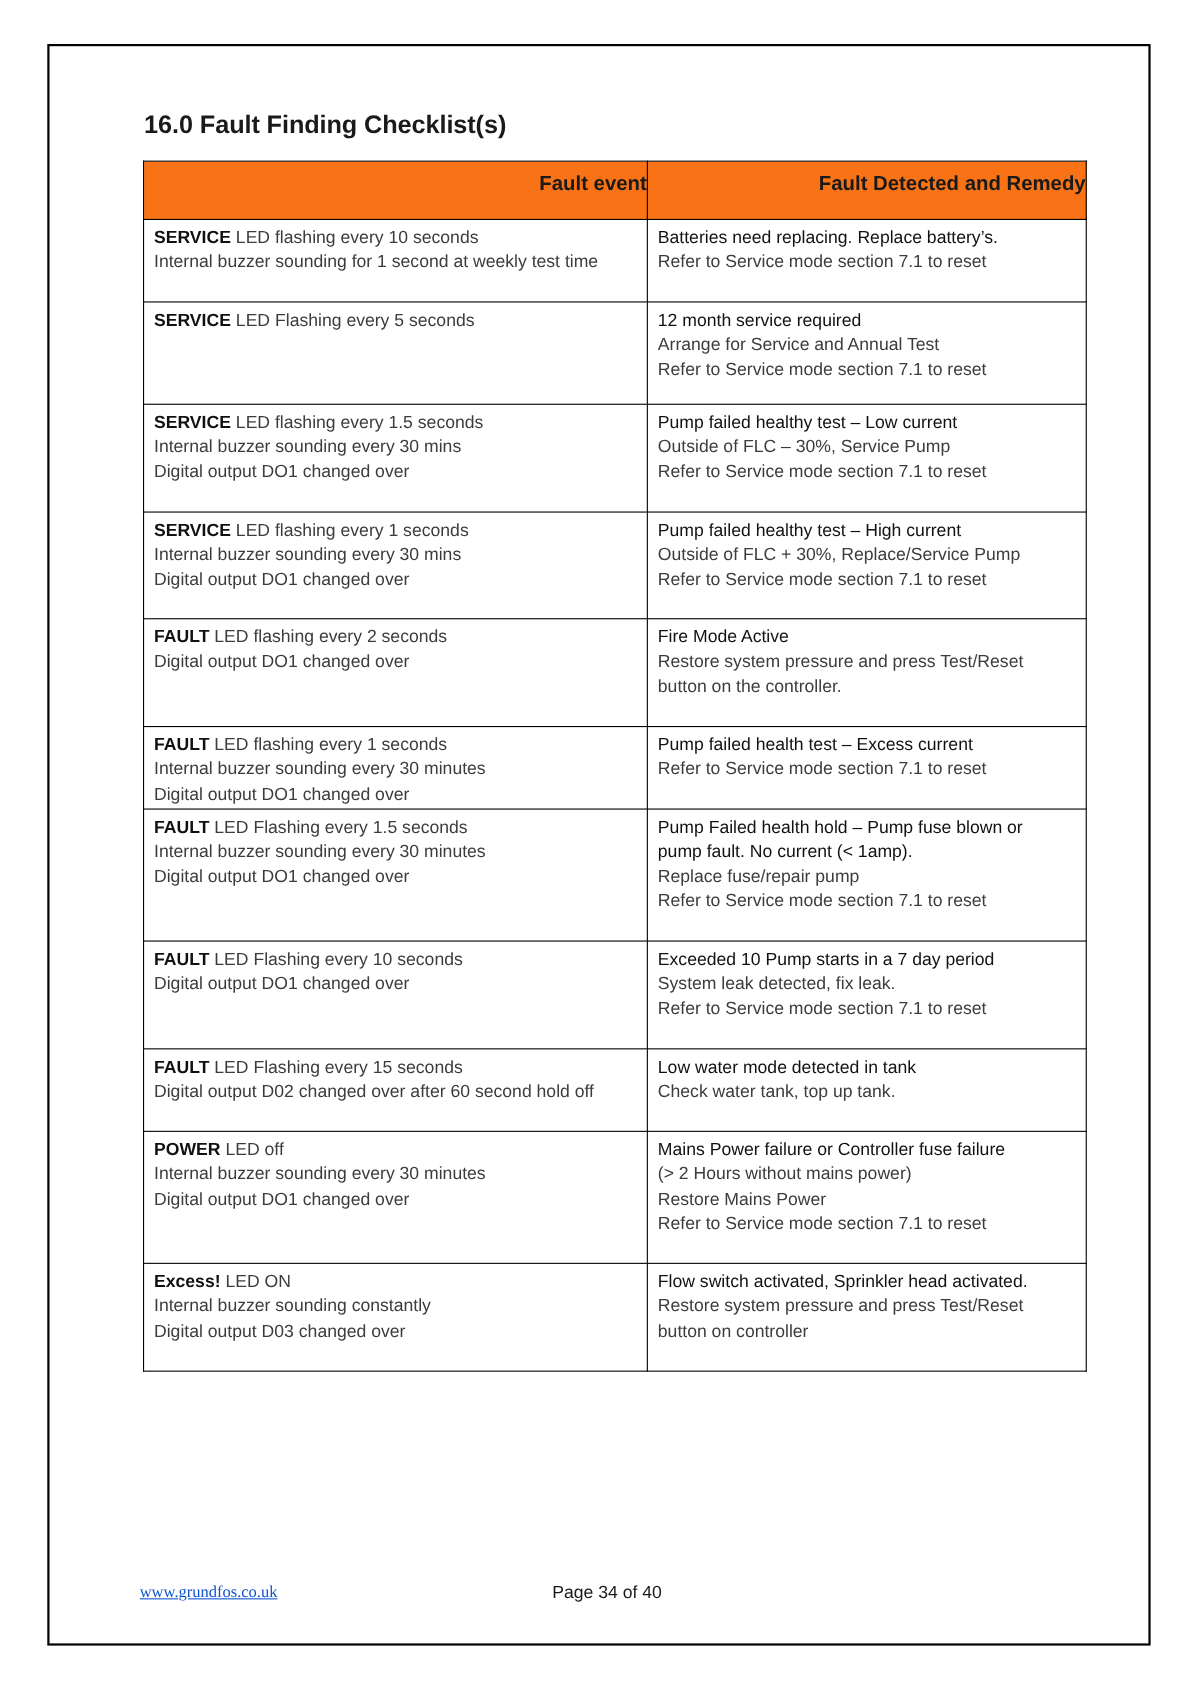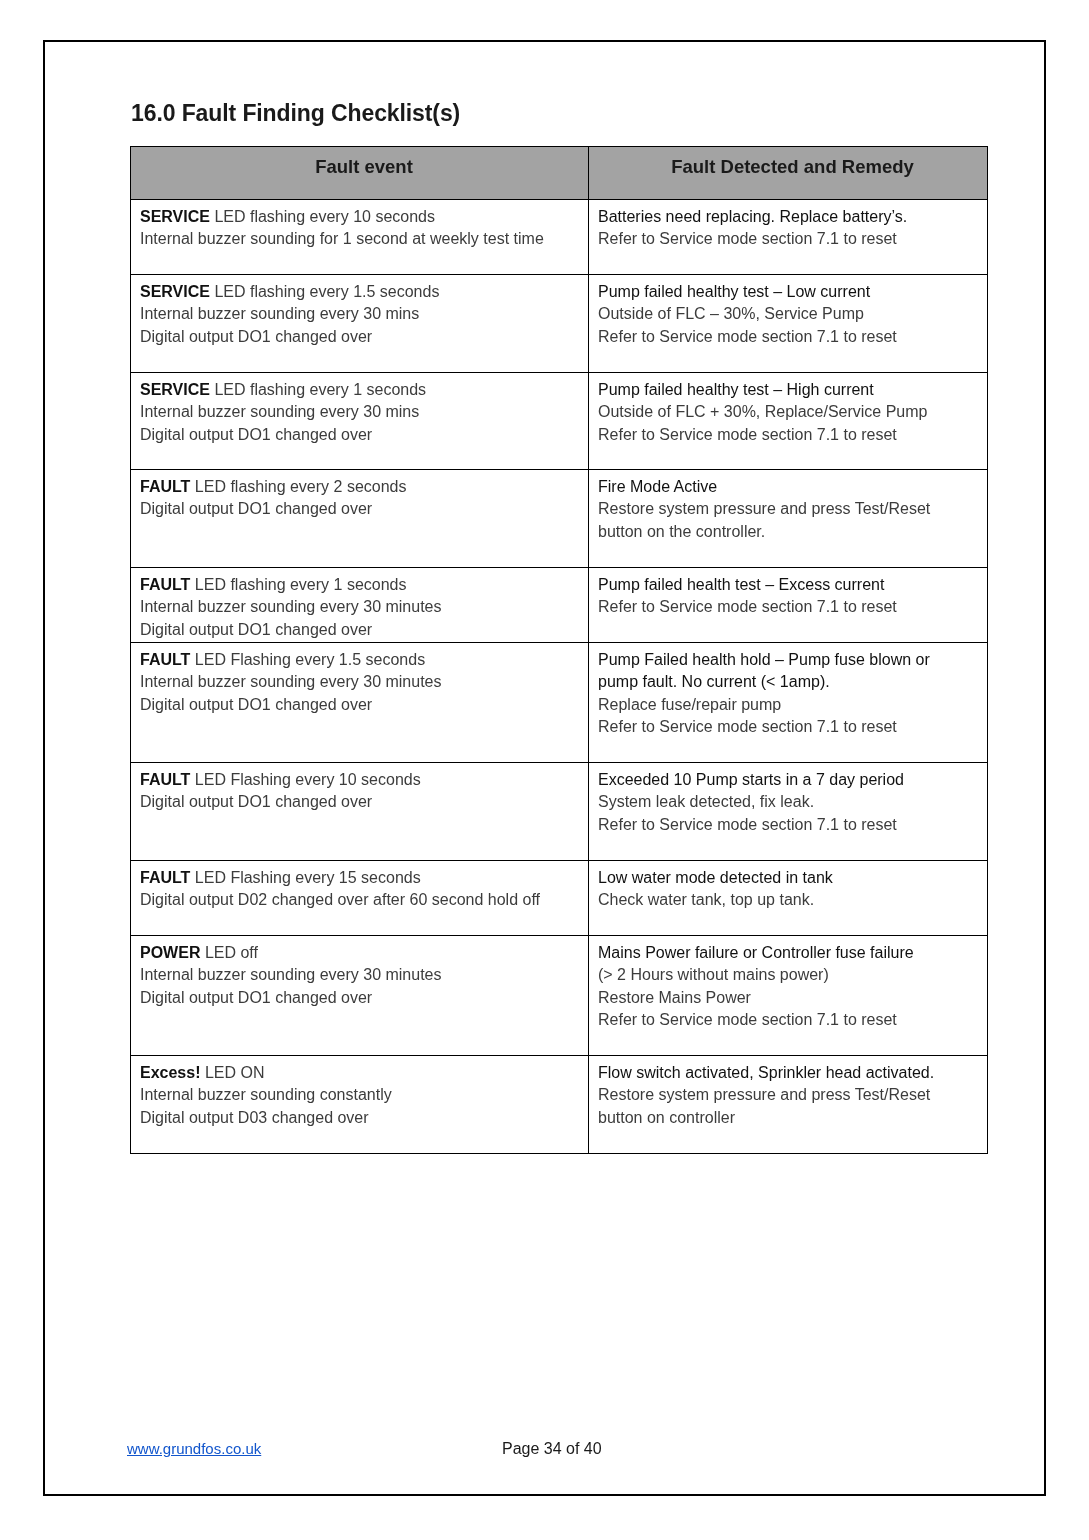--- a/index.html
+++ b/index.html
@@ -56,23 +56,23 @@
   .fault-table td {
     border: 1.5px solid #000000;
     vertical-align: top;
     padding: 0;
   }
 
   .fault-table col.c1 { width: 458px; }
   .fault-table col.c2 { width: 399px; }
 
   thead th {
-    background: #a3a3a3;
+    background: #f97316;
     height: 52px;
-    text-align: center;
+    text-align: right;
   }
 
   .hdr-label {
     display: block;
     padding: 9px 0 0 9px;
     font-size: 18.5px;
     font-weight: bold;
     color: #1a1a1a;
     white-space: nowrap;
   }
@@ -115,21 +115,21 @@
   
   tr.r5 td.cell { padding-bottom: 0; }
 
   .footer-link {
     position: absolute;
     left: 82px;
     top: 1398px;
     font-size: 15px;
     color: #1155cc;
     text-decoration: underline;
-    font-family: Liberation Sans, sans-serif;
+    font-family: Liberation Serif, serif;
     white-space: nowrap;
   }
 
   .footer-page {
     position: absolute;
     left: 457px;
     top: 1398px;
     font-size: 16px;
     color: #1a1a1a;
     white-space: nowrap;
@@ -162,20 +162,30 @@
           <tr class="r0">
             <td class="cell">
               <span class="line"><span class="tag">SERVICE</span> LED flashing every 10 seconds</span>
               <span class="line">Internal buzzer sounding for 1 second at weekly test time</span>
             </td>
             <td class="cell">
               <span class="line bold">Batteries need replacing. Replace battery’s.</span>
               <span class="line">Refer to Service mode section 7.1 to reset</span>
             </td>
           </tr>
+          <tr class="r1">
+            <td class="cell">
+              <span class="line"><span class="tag">SERVICE</span> LED Flashing every 5 seconds</span>
+            </td>
+            <td class="cell">
+              <span class="line bold">12 month service required</span>
+              <span class="line">Arrange for Service and Annual Test</span>
+              <span class="line">Refer to Service mode section 7.1 to reset</span>
+            </td>
+          </tr>
           <tr class="r2">
             <td class="cell">
               <span class="line"><span class="tag">SERVICE</span> LED flashing every 1.5 seconds</span>
               <span class="line">Internal buzzer sounding every 30 mins</span>
               <span class="line">Digital output DO1 changed over</span>
             </td>
             <td class="cell">
               <span class="line bold">Pump failed healthy test – Low current</span>
               <span class="line">Outside of FLC – 30%, Service Pump</span>
               <span class="line">Refer to Service mode section 7.1 to reset</span>

